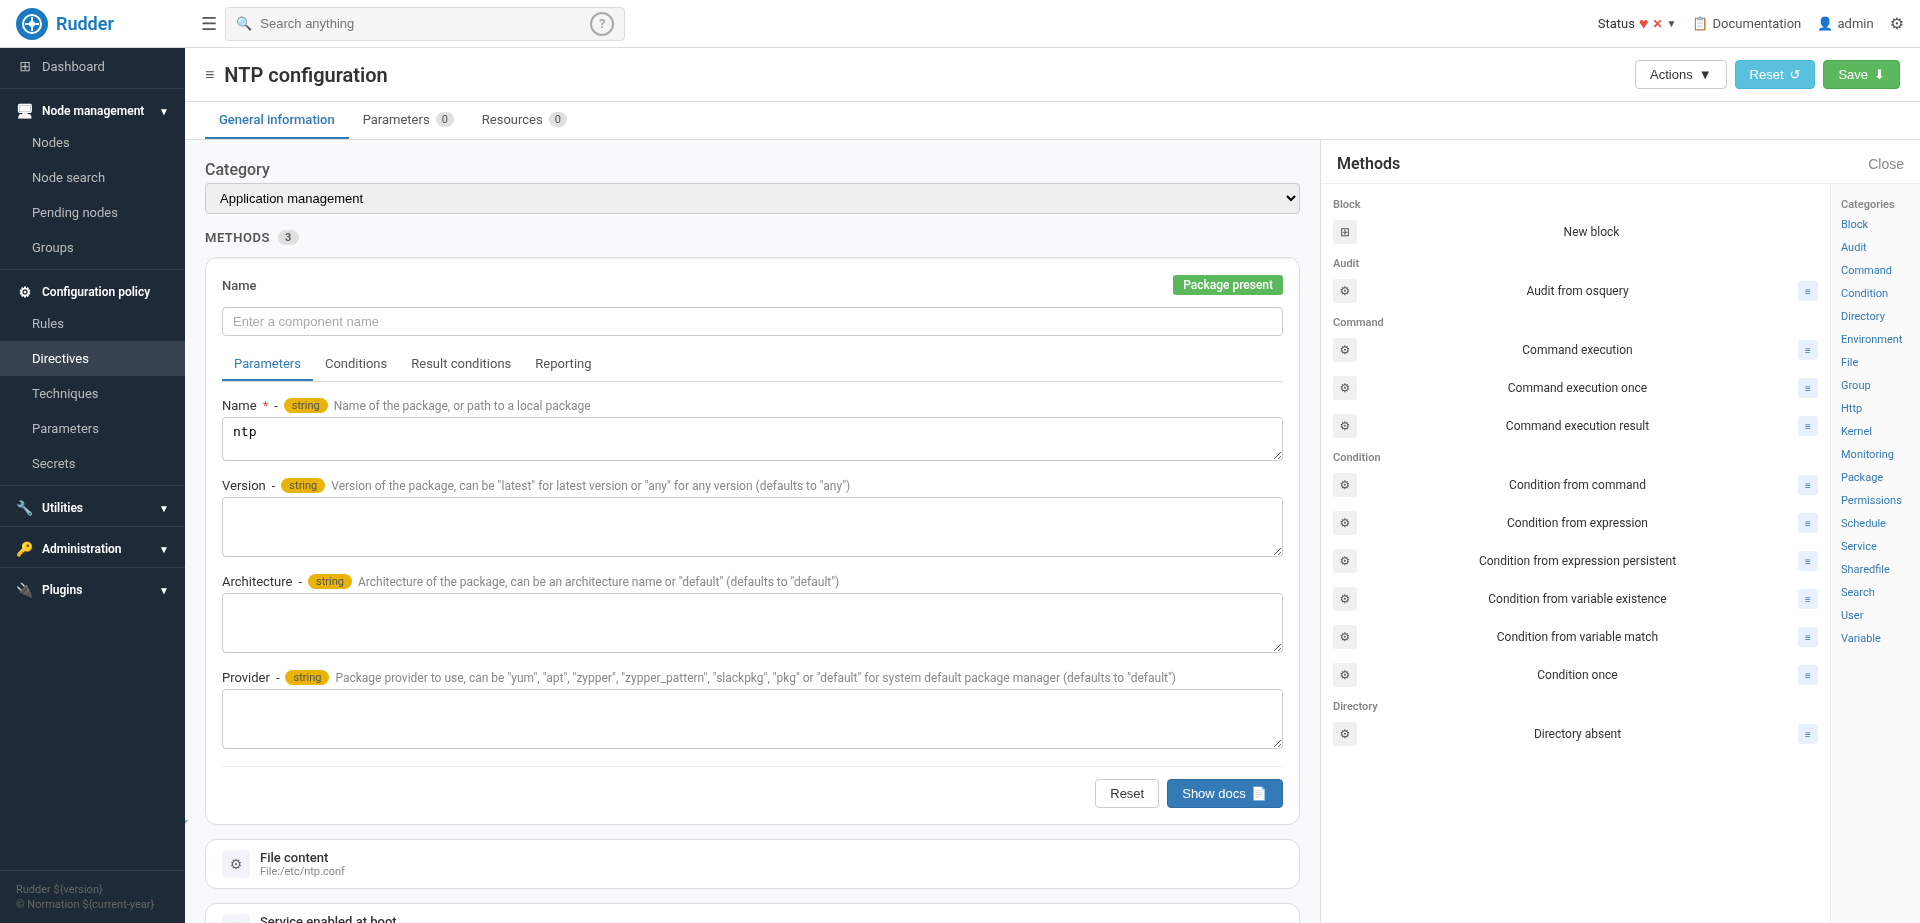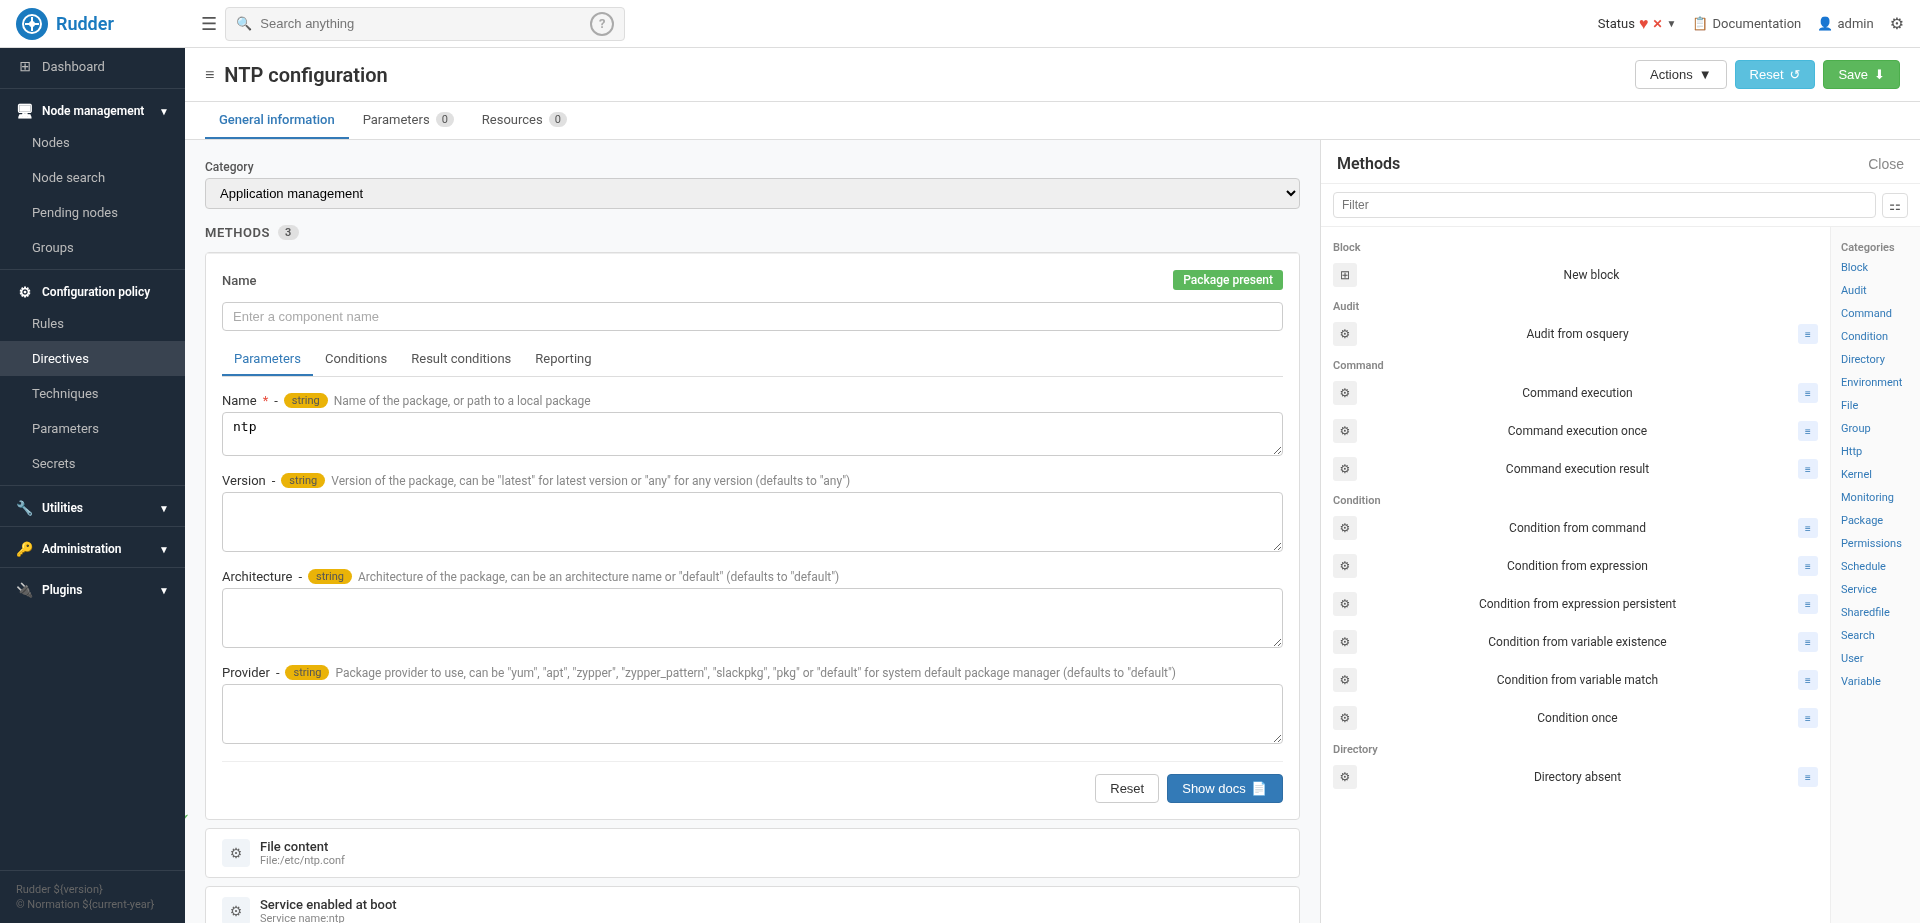--- a/index.html
+++ b/index.html
@@ -246,21 +246,21 @@
 
     
     .content-scroll {
       flex: 1;
       overflow-y: auto;
       padding: 20px;
     }
 
     
     .form-group { margin-bottom: 16px; }
-    .form-label { font-size: 12px; color: #555; margin-bottom: 4px; font-weight: 500; }
+    .form-label { font-size: 16px; color: #555; margin-bottom: 4px; font-weight: 500; }
     .form-control {
       width: 100%;
       padding: 6px 10px;
       border: 1px solid #ccc;
       border-radius: 4px;
       font-size: 13px;
       outline: none;
     }
     select.form-control { appearance: auto; }
 
@@ -281,22 +281,22 @@
       border-radius: 10px;
       padding: 1px 7px;
       font-size: 11px;
       font-weight: 600;
     }
 
     
     .method-card {
       background: #fff;
       border: 1px solid #ddd;
-      border-radius: 4px;
-      margin-bottom: 8px;
+      border-radius: 12px;
+      margin-bottom: 14px;
     }
     .method-card-header {
       padding: 10px 16px;
       display: flex;
       align-items: center;
       gap: 10px;
       cursor: pointer;
     }
     .method-gear {
       width: 28px;
@@ -781,26 +781,20 @@
         </div>
 
       </div>
 
       <div class="methods-outer-panel">
         <div class="methods-panel-header">
           <span class="methods-panel-title">Methods</span>
           <button class="close-btn">Close</button>
         </div>
 
-        <div class="filter-row">
-          <input type="text" class="filter-input" placeholder="Filter" style="">
-          <button class="filter-options-btn">
-            <span>⚏</span>
-          </button>
-        </div>
 
         <div class="methods-panel-body">
 
           <div class="methods-list">
 
             <div class="method-section-label">Block</div>
             <div class="method-list-item">
               <div class="method-list-icon">⊞</div>
               <span class="method-list-name">New block</span>
             </div>

